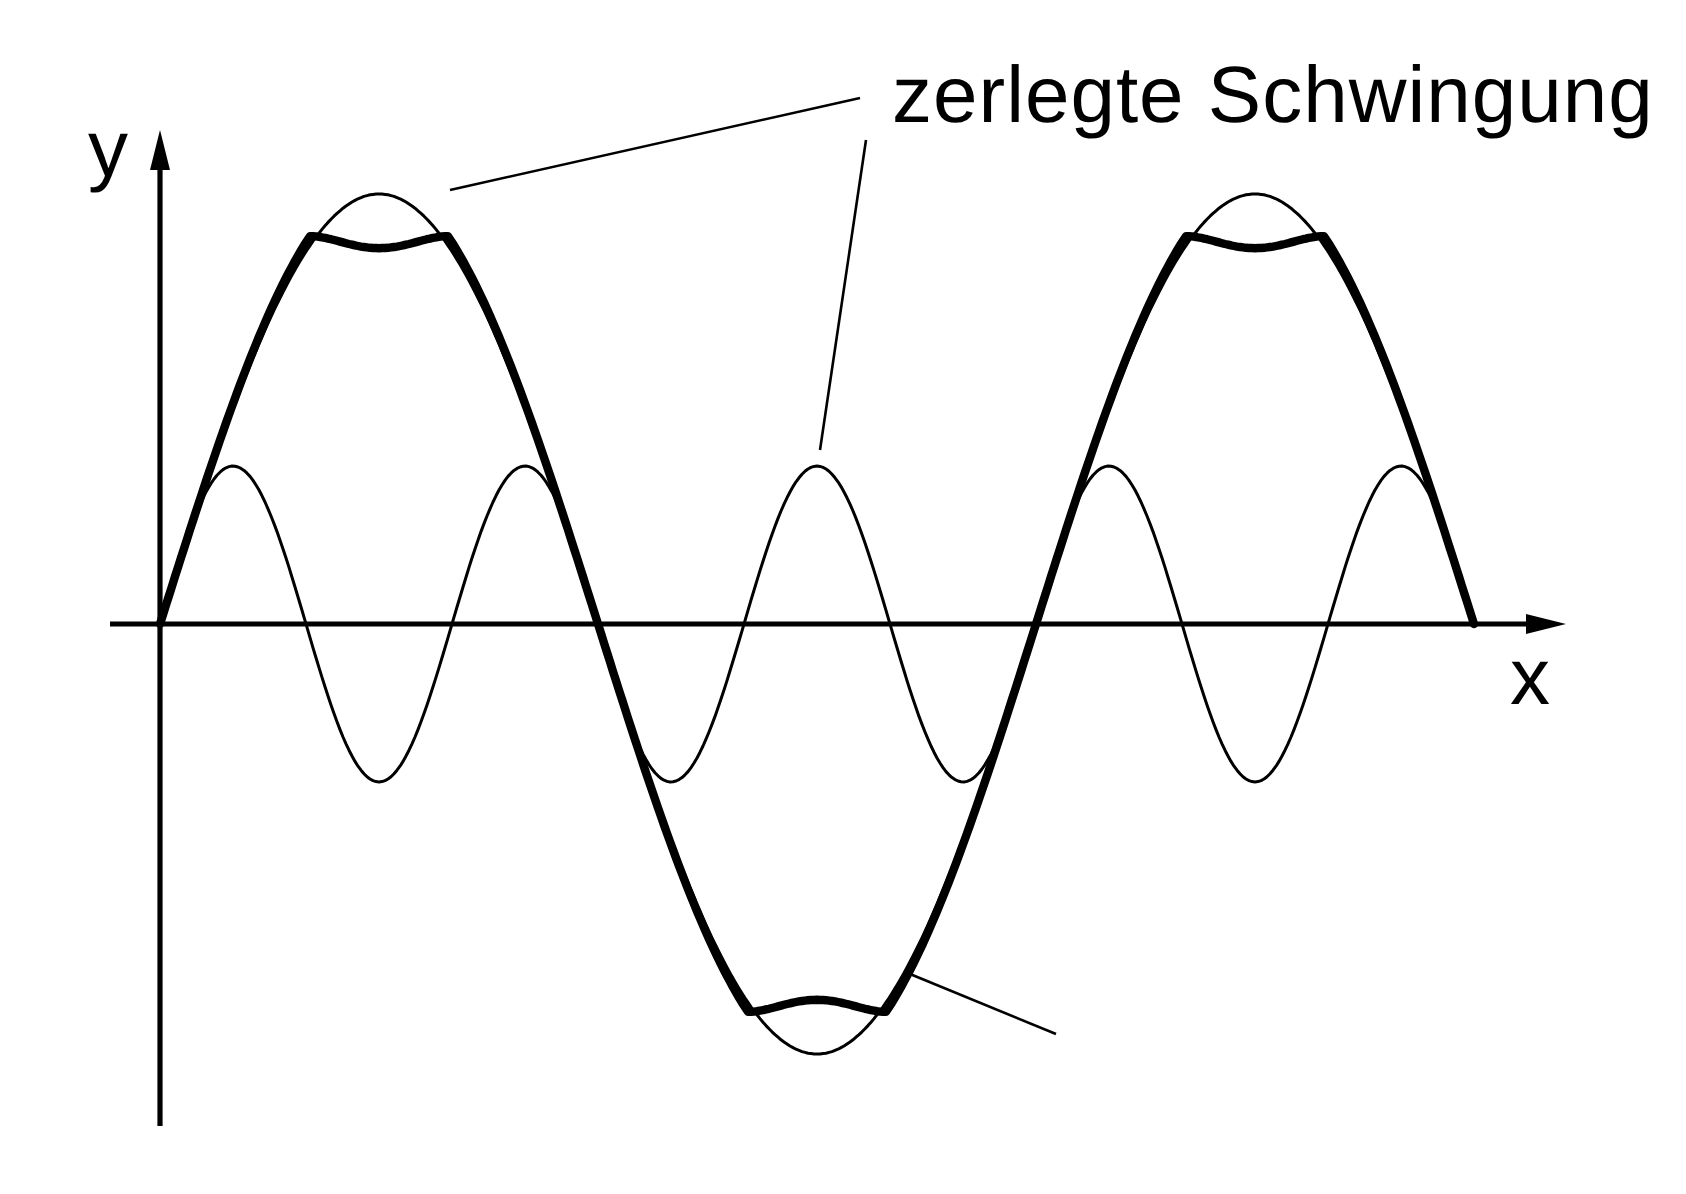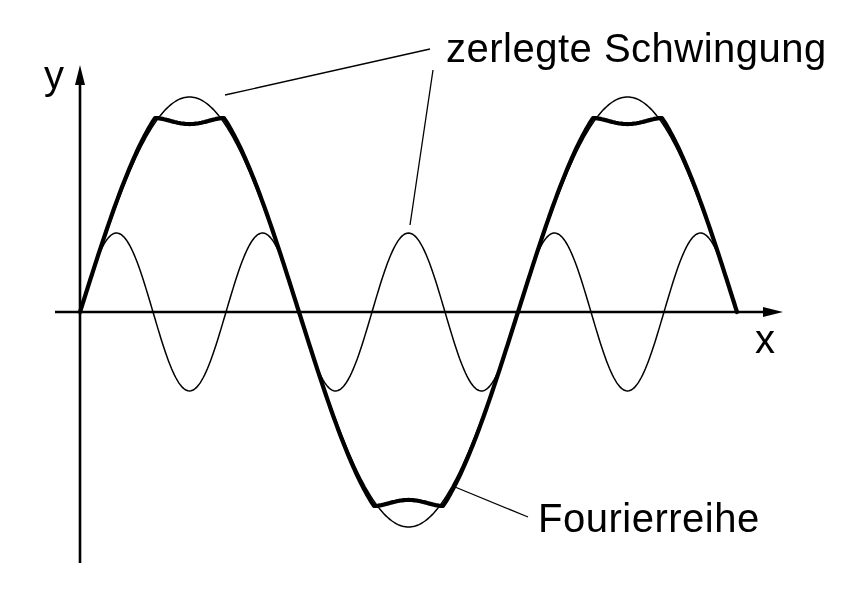--- a/index.html
+++ b/index.html
@@ -60,15 +60,14 @@
     <line stroke="#000000" x1="433" y1="70" x2="410" y2="225" stroke-width="1.3"></line>
     <line stroke="#000000" x1="528" y1="517" x2="455" y2="487" stroke-width="1.3"></line>
   </svg>
 
   <div id="y-axis-label" class="axis-label">y</div>
 
   <div id="x-axis-label" class="axis-label">x</div>
 
   <div class="fig-label" style="left: 446px; top: 28px;">zerlegte Schwingung</div>
 
-  <div class="fig-label" style="left: 538px; top: 498px;">Fourierreihe</div>
 
 </div>
 
 </body></html>

